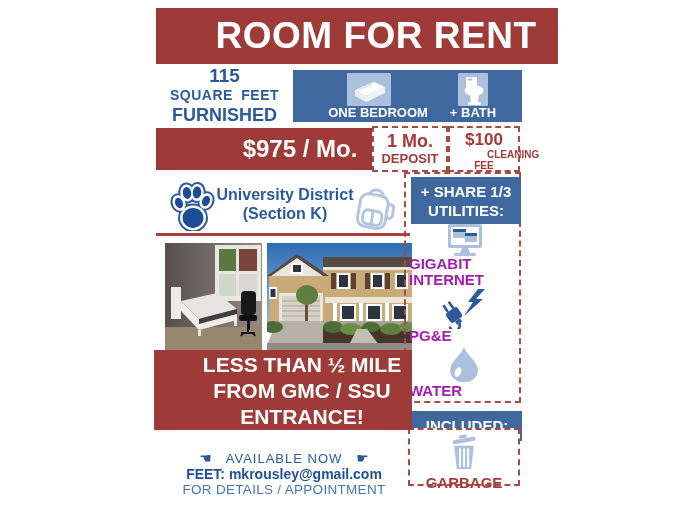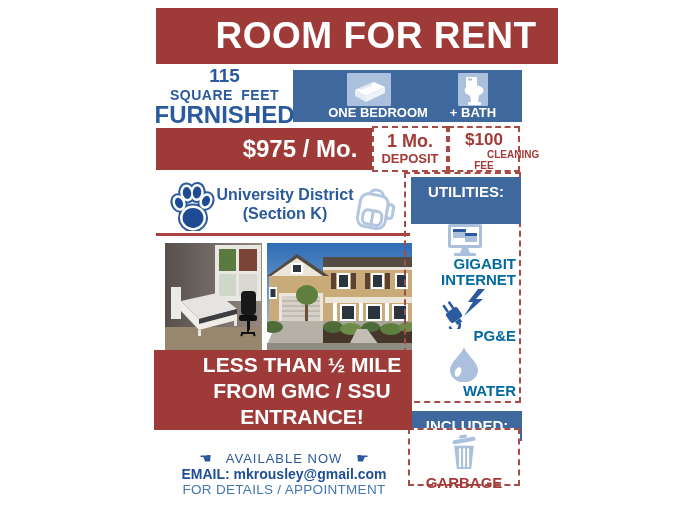--- a/index.html
+++ b/index.html
@@ -3,31 +3,31 @@
 <meta charset="utf-8">
 <style>
   html,body{margin:0;padding:0;background:#ffffff;}
   .canvas{position:relative;width:680px;height:510px;background:#ffffff;overflow:hidden;
           font-family:"Liberation Sans",sans-serif;}
   .abs{position:absolute;}
   .red-banner{background:#9e3b38;color:#ffffff;font-weight:bold;text-align:center;padding-left:38px;}
   .blue-box{background:#3e689e;color:#ffffff;font-weight:bold;text-align:center;}
   .dash-box{border:2px dashed #a84a45;background:#ffffff;color:#a33a37;text-align:center;font-weight:bold;box-sizing:border-box;}
   .blue-text{color:#2a5a9c;}
-  .red-text{color:#0369a1;font-weight:bold;text-align:right;}
+  .red-text{color:#a21caf;font-weight:bold;text-align:left;}
 
   
   .title-banner{left:156px;top:8px;width:364px;height:56px;font-size:37px;line-height:56px;letter-spacing:.5px;}
 
   
   .size-block{left:156px;top:64px;width:137px;height:62px;display:flex;flex-direction:column;
               align-items:center;justify-content:center;text-align:center;}
   .size-l1{font-size:19px;font-weight:bold;line-height:21px;}
   .size-l2{font-size:14px;font-weight:bold;letter-spacing:.5px;word-spacing:4px;line-height:18px;}
-  .size-l3{font-size:24px;font-weight:bold;line-height:22px;}
+  .size-l3{font-size:18px;font-weight:bold;line-height:22px;}
 
   
   .bedroom-box{left:293px;top:70px;width:229px;height:52px;}
   .bed-tile{left:54px;top:3px;}
   .toilet-tile{left:165px;top:3px;}
   .one-bed-label{left:30px;top:36px;width:110px;font-size:13px;line-height:14px;}
   .bath-label{left:140px;top:36px;width:80px;font-size:13px;line-height:14px;}
 
   
   .price-banner{left:156px;top:128px;width:212px;height:42px;font-size:24px;line-height:42px;}
@@ -243,25 +243,26 @@
 
   <div class="abs red-banner distance-banner">
     <div>LESS THAN ½ MILE</div>
     <div>FROM GMC / SSU</div>
     <div>ENTRANCE!</div>
   </div>
 
   <div class="abs available-row">
     <span class="hand-glyph">☚</span><span>AVAILABLE NOW</span><span class="hand-glyph">☛</span>
   </div>
-  <div class="abs email-line">EMAIL: mkrousley@gmail.com</div>
+  <div class="abs email-line">FEET: mkrousley@gmail.com</div>
   <div class="abs details-line">FOR DETAILS / APPOINTMENT</div>
 
   <div class="abs utilities-dash"></div>
   <div class="abs blue-box share-box">
+    <div>+ SHARE 1/3</div>
     <div>UTILITIES:</div>
   </div>
 
   <svg class="abs computer-wrap" width="46" height="34" viewBox="0 0 46 34">
     <rect x="6" y="0" width="34" height="24" rx="2" fill="#aac0dd"></rect>
     <rect x="9" y="3" width="28" height="18" fill="#ffffff"></rect>
     <rect x="11" y="5" width="13" height="9" fill="#aac0dd"></rect>
     <rect x="11" y="5" width="13" height="3" fill="#2b5a9e"></rect>
     <rect x="23" y="9" width="12" height="9" fill="#aac0dd"></rect>
     <rect x="23" y="9" width="12" height="3" fill="#2b5a9e"></rect>

